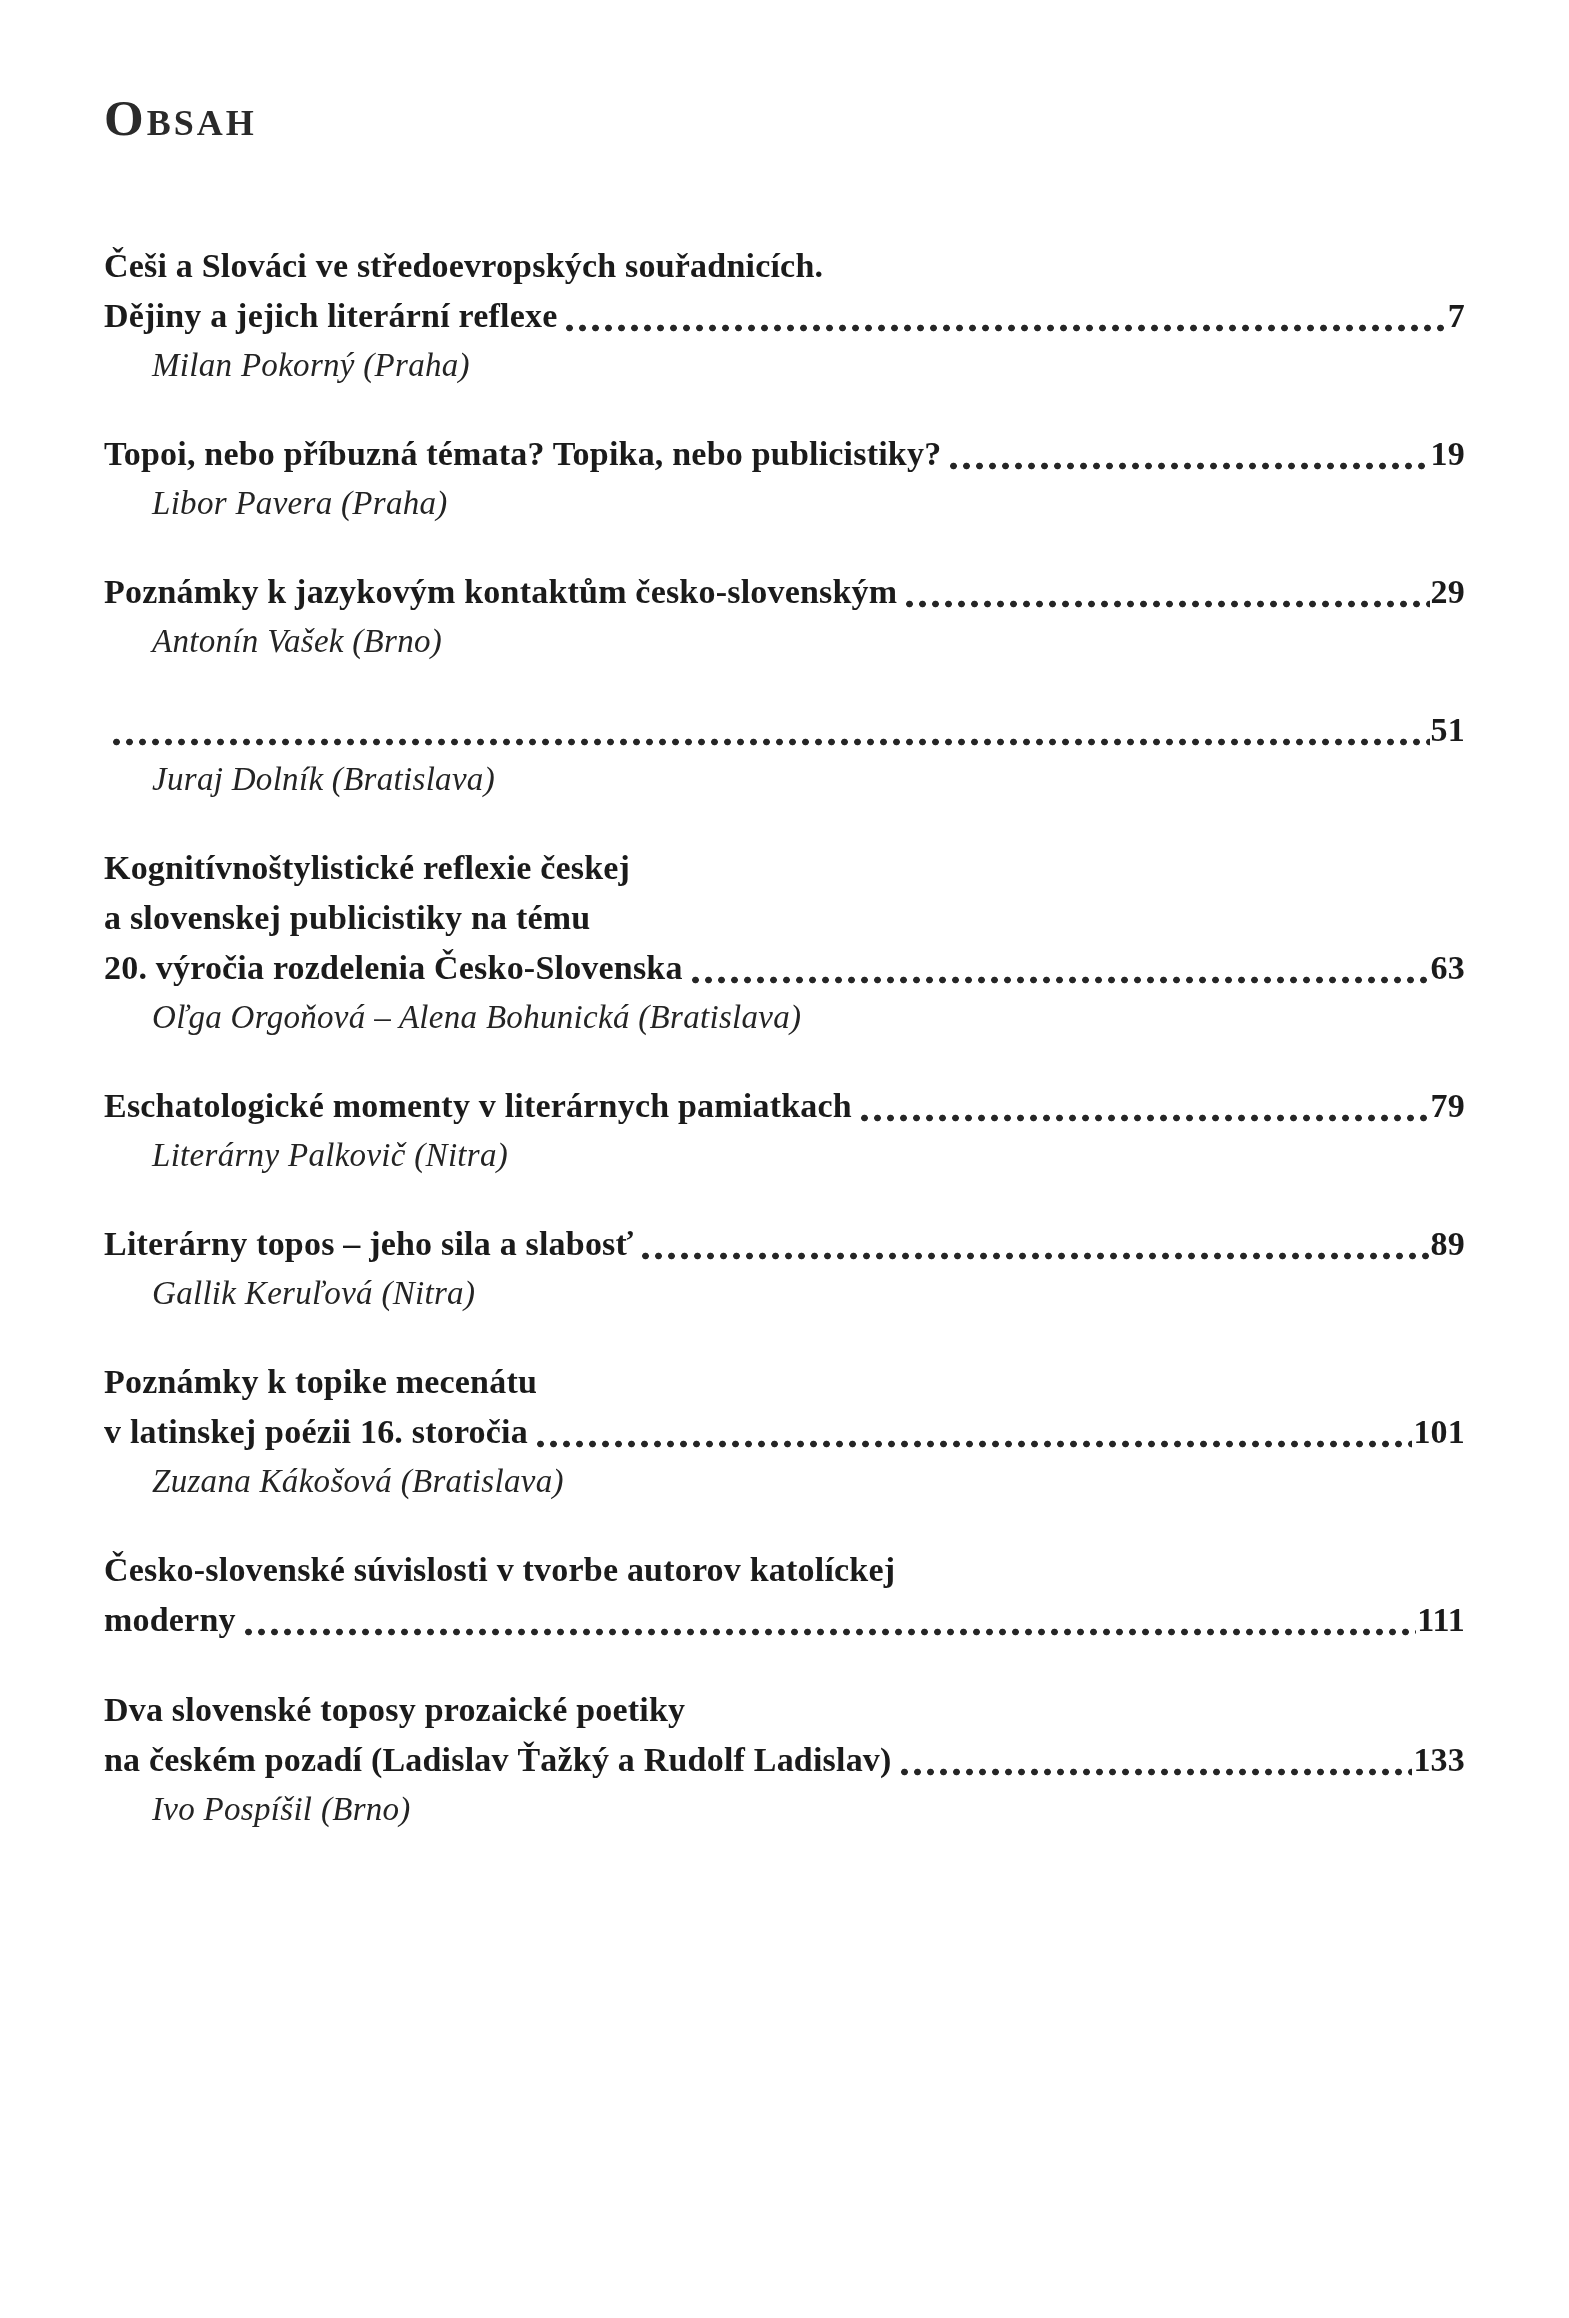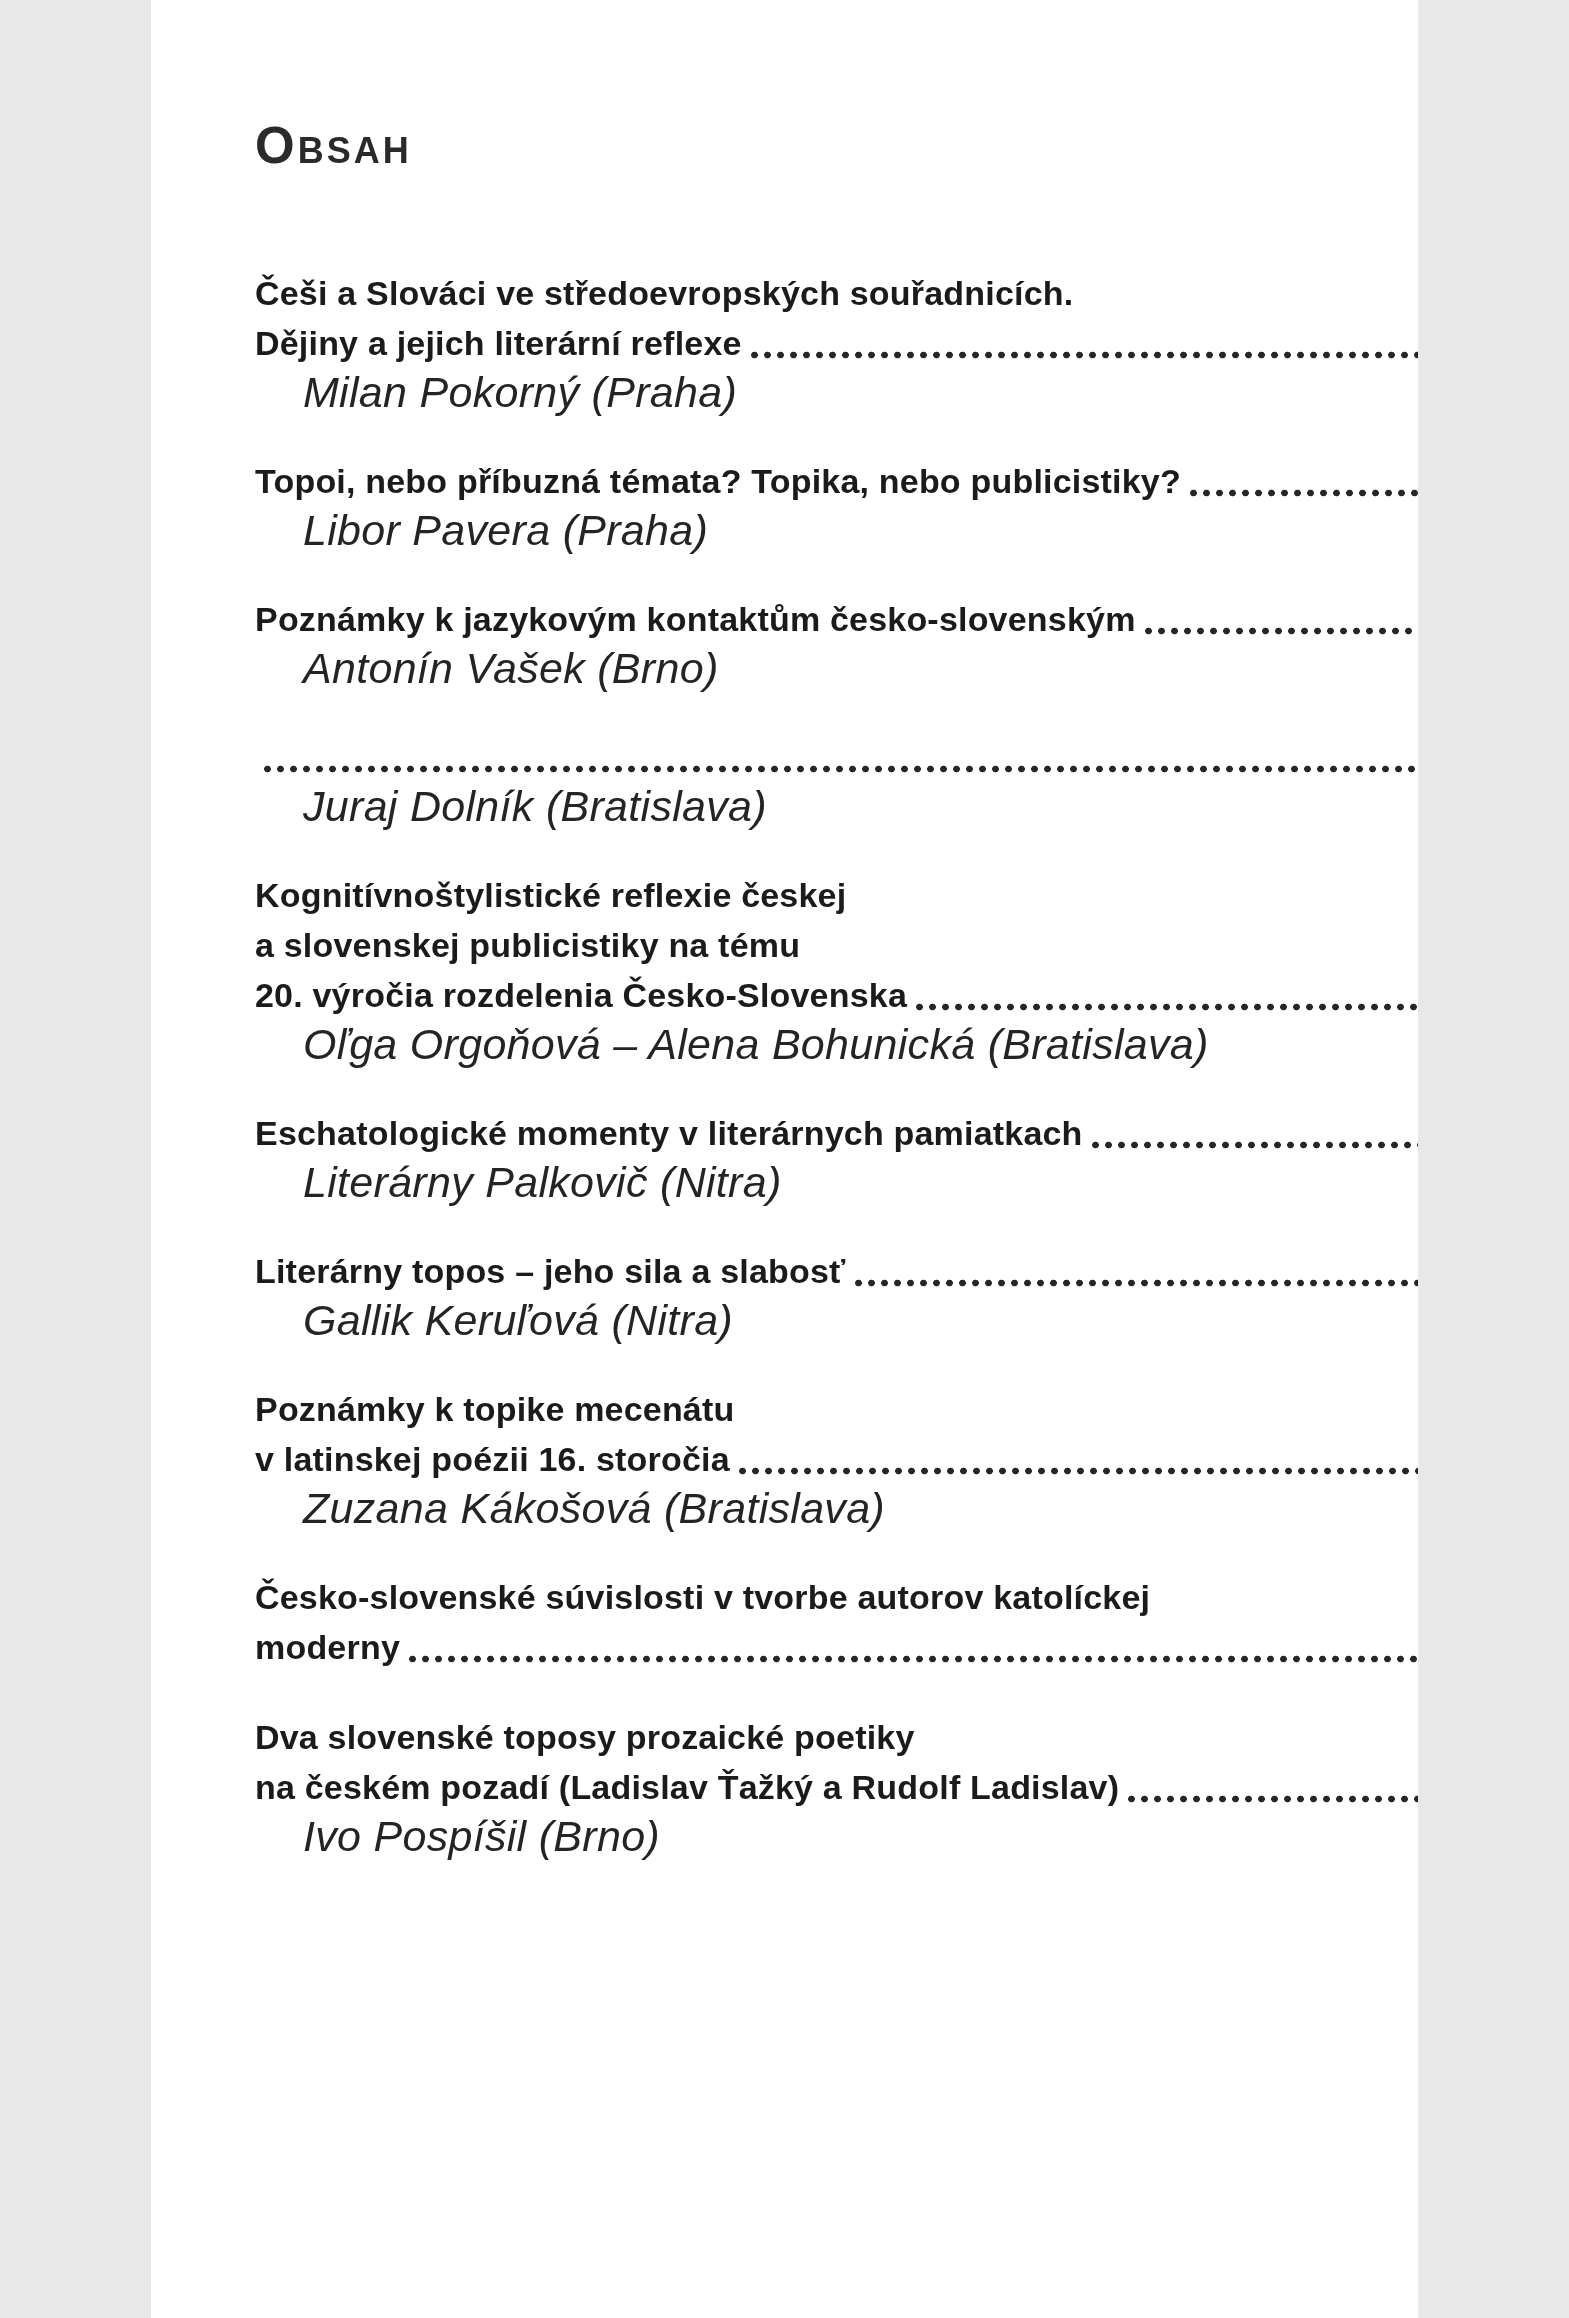--- a/index.html
+++ b/index.html
@@ -2,29 +2,29 @@
 <html><head>
 <meta charset="utf-8">
 <style>
   html, body {
     margin: 0;
     padding: 0;
     background: #e8e8e8;
   }
   .page {
     position: relative;
-    width: 1267px;
+    width: 1569px;
     height: 2319px;
     margin: 0 auto;
     background: #ffffff;
     color: #1d1d1d;
-    font-family: Liberation Sans, sans-serif;
+    font-family: Liberation Serif, serif;
     overflow: hidden;
     box-sizing: border-box;
-    padding: 120px 104px 0 104px;
+    padding: 93px 104px 0 104px;
   }
   .page-title {
     margin: 0 0 97px 0;
     font-variant: small-caps;
     font-weight: bold;
     font-size: 51px;
     letter-spacing: 3px;
     color: #2a2a2a;
     line-height: 1;
   }
@@ -52,21 +52,21 @@
   }
   .page-number {
     flex: 0 0 auto;
     font-weight: bold;
     font-size: 34px;
     white-space: nowrap;
   }
   .author-line {
     font-style: italic;
     font-weight: normal;
-    font-size: 43px;
+    font-size: 33px;
     line-height: 48px;
     padding-left: 48px;
     color: #242424;
     letter-spacing: 0.3px;
   }
 </style>
 </head>
 <body>
 
 <div class="page">

